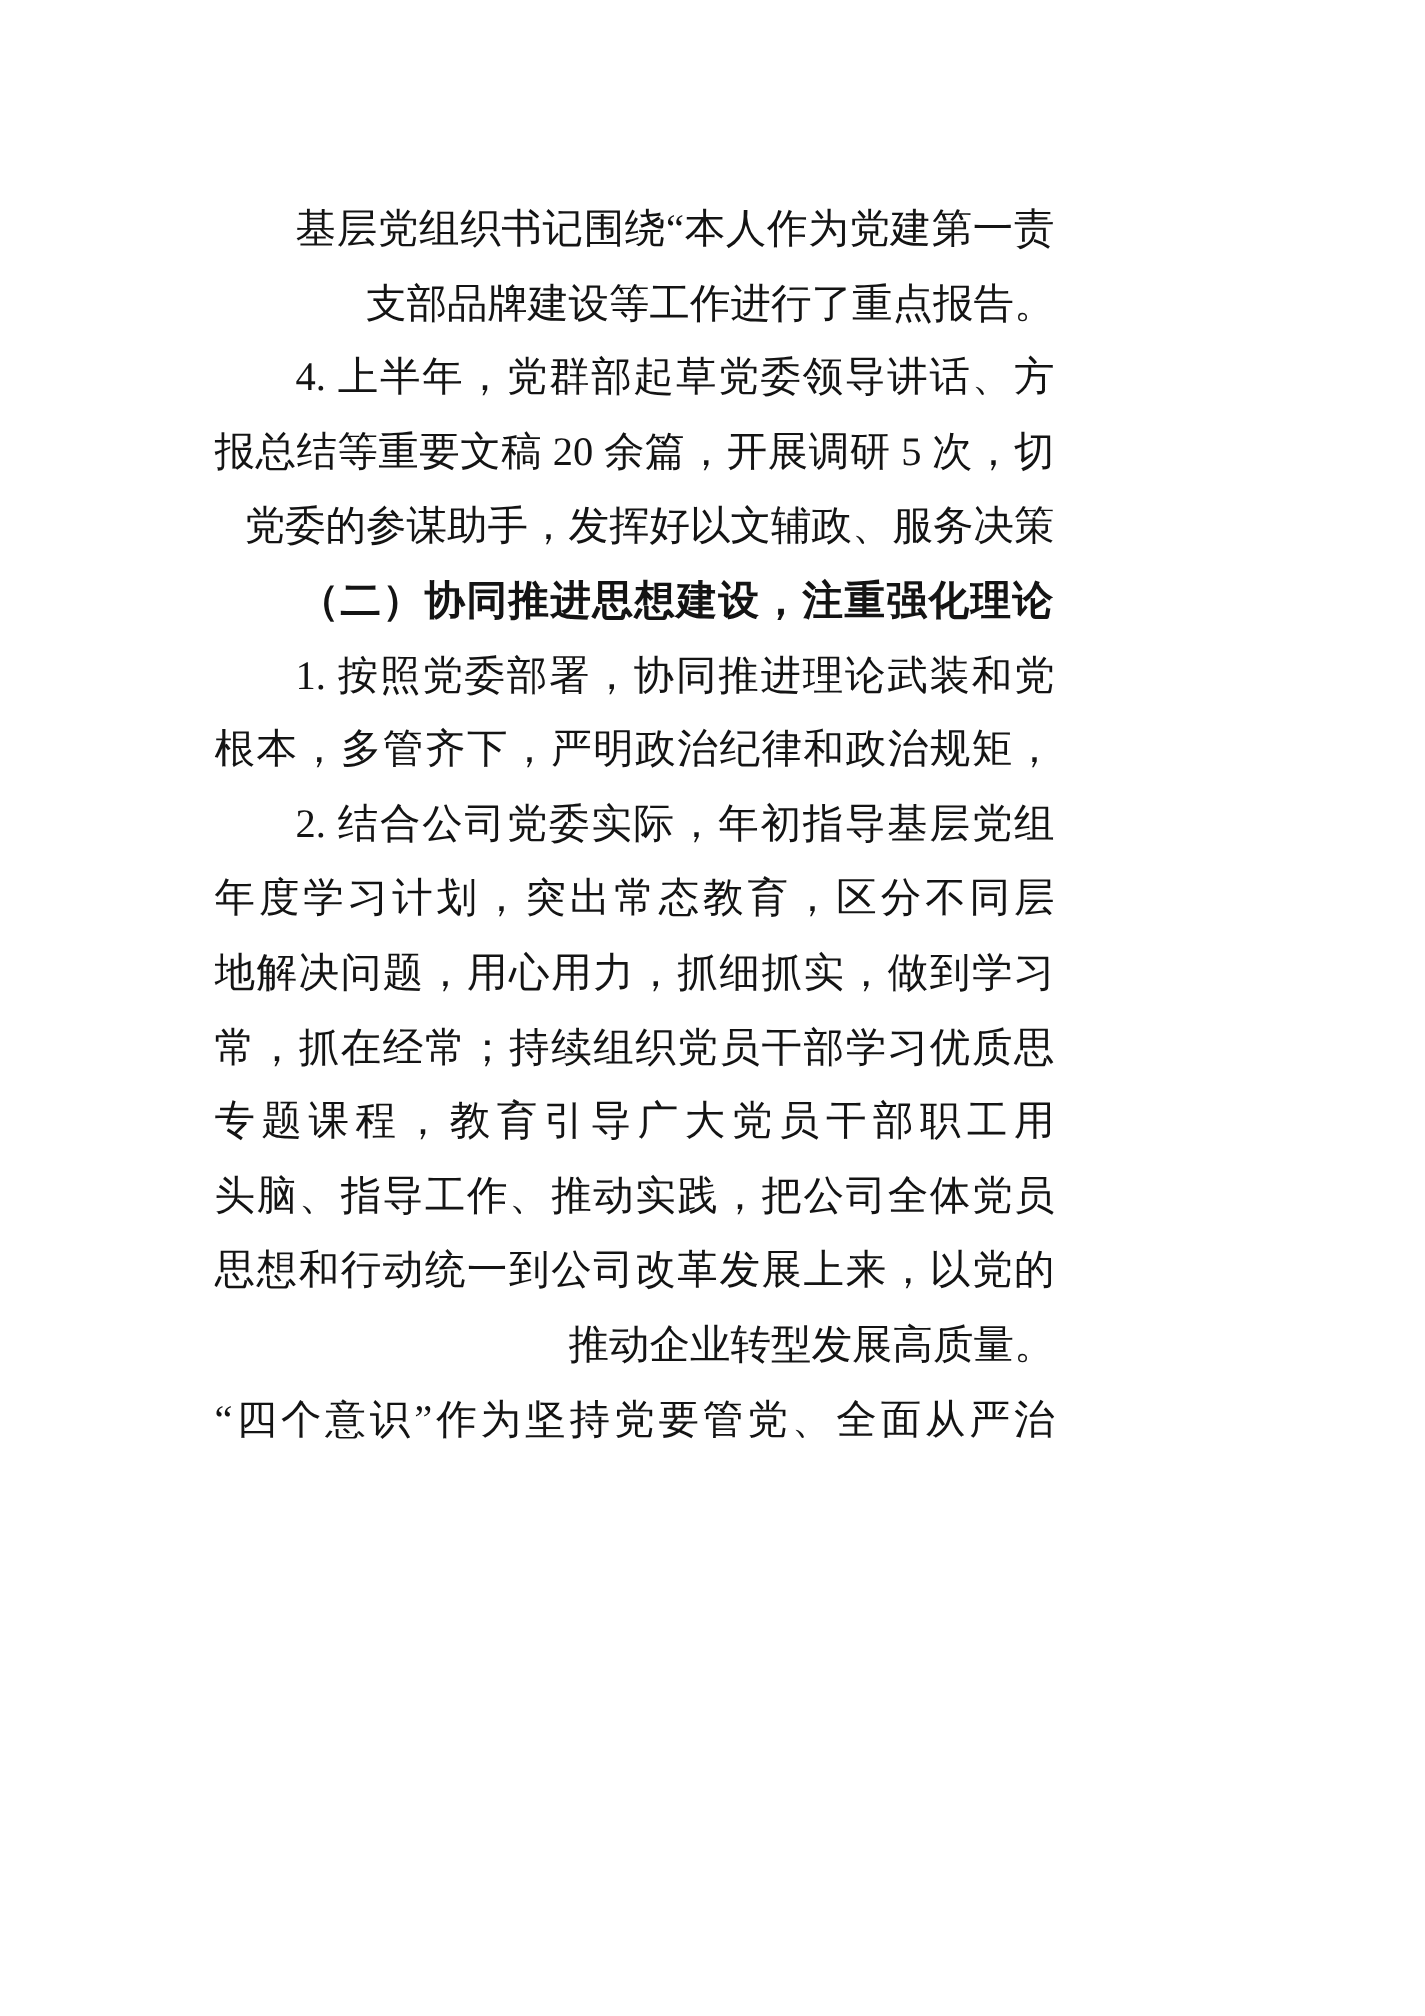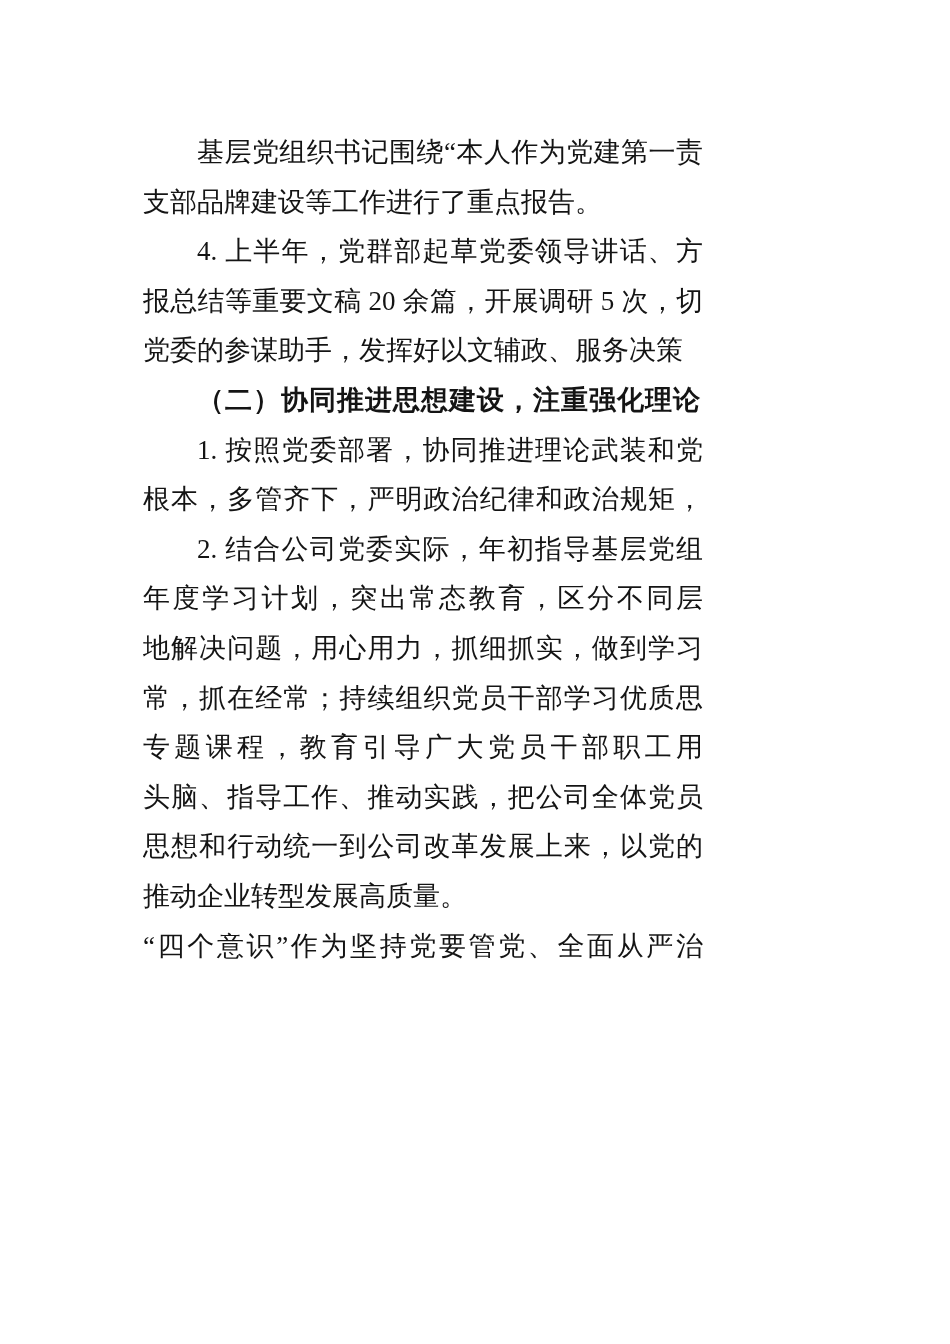--- a/index.html
+++ b/index.html
@@ -16,20 +16,21 @@
     color: #141414;
     font-size: 27px;
     overflow: hidden;
   }
   .block { display: block; }
   .line {
     height: 49.6px;
     line-height: 49.6px;
     white-space: normal;
     overflow: hidden;
+    text-align: right;
   }
   .line.indent { text-indent: 54px; }
   .line.justify {
     text-align: justify;
     text-align-last: justify;
     text-justify: inter-character;
   }
   .heading .line {
     font-weight: bold;
     font-family: Liberation Sans, sans-serif;

